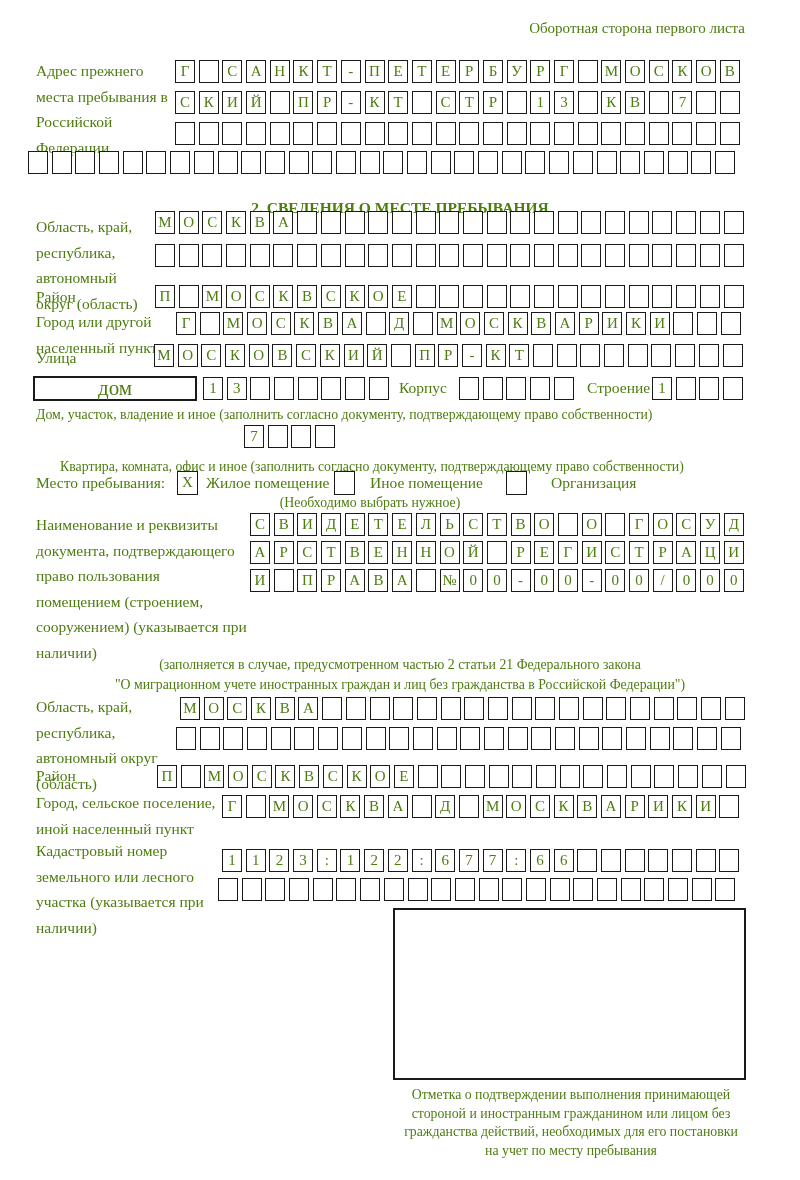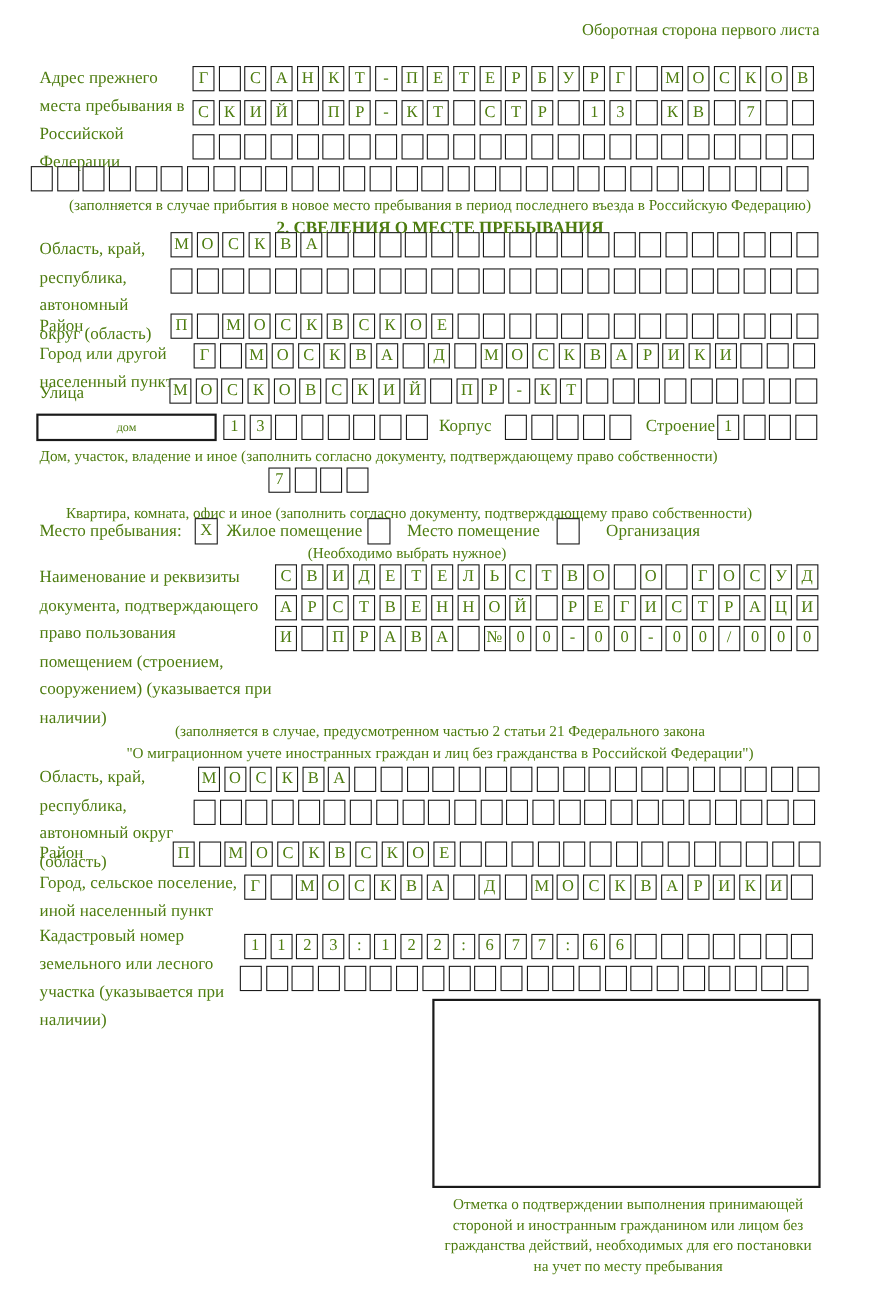--- a/index.html
+++ b/index.html
@@ -7,21 +7,21 @@
         font-family:"Liberation Serif", serif;color:#4d7c0f;overflow:hidden;}
   .abs{position:absolute;}
   .lbl{font-size:15.5px;line-height:25.5px;}
   .cap{font-size:13.8px;line-height:17px;}
   .ttl{font-size:15.5px;font-weight:bold;}
   .ctr{left:0;width:100%;text-align:center;}
   .row{position:absolute;display:flex;gap:3.7px;}
   .cell{flex:0 0 20px;height:23px;box-sizing:border-box;border:1.8px solid #1a1a1a;
         font-size:15px;line-height:20px;text-align:center;background:#fff;}
   .prebox{position:absolute;box-sizing:border-box;border:2px solid #1a1a1a;height:25px;
-        display:flex;align-items:center;justify-content:center;font-size:11px;background:#fff;}
+        display:flex;align-items:center;justify-content:center;font-size:21px;background:#fff;}
   .cbx{position:absolute;box-sizing:border-box;border:1.8px solid #1a1a1a;width:21px;height:24px;
         font-size:15px;line-height:21px;text-align:center;background:#fff;}
   .stamp{position:absolute;box-sizing:border-box;border:2px solid #1a1a1a;background:#fff;}
 </style>
 </head>
 <body>
 
 <div id="page">
 
   <div class="abs" style="top:20px;right:55px;font-size:15px;">Оборотная сторона первого листа</div>
@@ -130,21 +130,20 @@
       <span class="cell"></span>
       <span class="cell"></span>
       <span class="cell"></span>
       <span class="cell"></span>
       <span class="cell"></span>
       <span class="cell"></span>
       <span class="cell"></span>
       <span class="cell"></span>
       <span class="cell"></span>
     </div>
-  <div class="abs cap ctr" style="top:178px;">(заполняется в случае прибытия в новое место пребывания в период последнего въезда в Российскую Федерацию)</div>
 
   <div class="abs ttl ctr" style="top:199px;">2. СВЕДЕНИЯ О МЕСТЕ ПРЕБЫВАНИЯ</div>
 
   <div class="abs lbl" style="left:36px;top:214px;width:118px;">Область, край, республика, автономный округ (область)</div>
   <div class="row" style="left:155px;top:211px;">
       <span class="cell">М</span>
       <span class="cell">О</span>
       <span class="cell">С</span>
       <span class="cell">К</span>
       <span class="cell">В</span>
@@ -316,21 +315,21 @@
       <span class="cell"></span>
       <span class="cell"></span>
       <span class="cell"></span>
     </div>
   <div class="abs cap" style="left:36px;top:458px;margin-left:24px;">Квартира, комната, офис и иное (заполнить согласно документу, подтверждающему право собственности)</div>
 
   <div class="abs lbl" style="left:36px;top:470px;">Место пребывания:</div>
   <div class="cbx" style="left:177px;top:471px;">X</div>
   <div class="abs lbl" style="left:206px;top:470px;">Жилое помещение</div>
   <div class="cbx" style="left:334px;top:471px;"></div>
-  <div class="abs lbl" style="left:370px;top:470px;">Место помещение</div>
+  <div class="abs lbl" style="left:370px;top:470px;">Иное помещение</div>
   <div class="cbx" style="left:506px;top:471px;"></div>
   <div class="abs lbl" style="left:551px;top:470px;">Организация</div>
   <div class="abs cap" style="left:0;width:740px;top:494px;text-align:center;">(Необходимо выбрать нужное)</div>
 
   <div class="abs lbl" style="left:36px;top:512px;width:212px;">Наименование и реквизиты документа, подтверждающего право пользования помещением (строением, сооружением) (указывается при наличии)</div>
   <div class="row" style="left:250px;top:513px;">
       <span class="cell">С</span>
       <span class="cell">В</span>
       <span class="cell">И</span>
       <span class="cell">Д</span>

